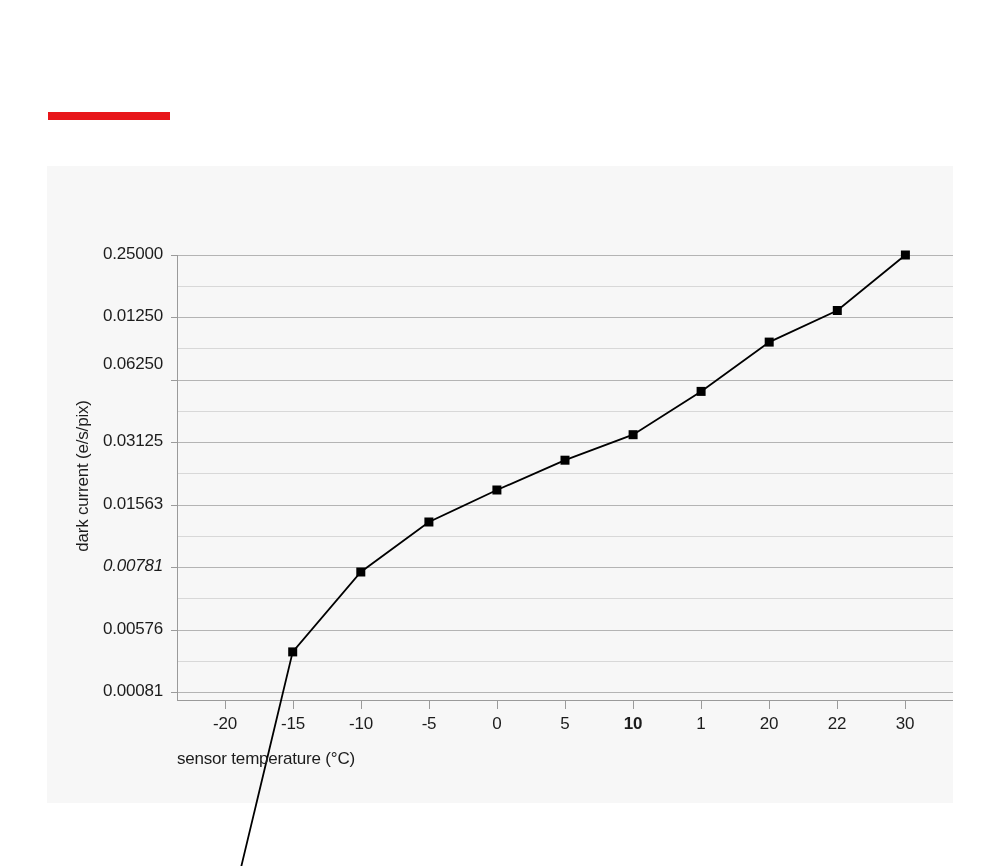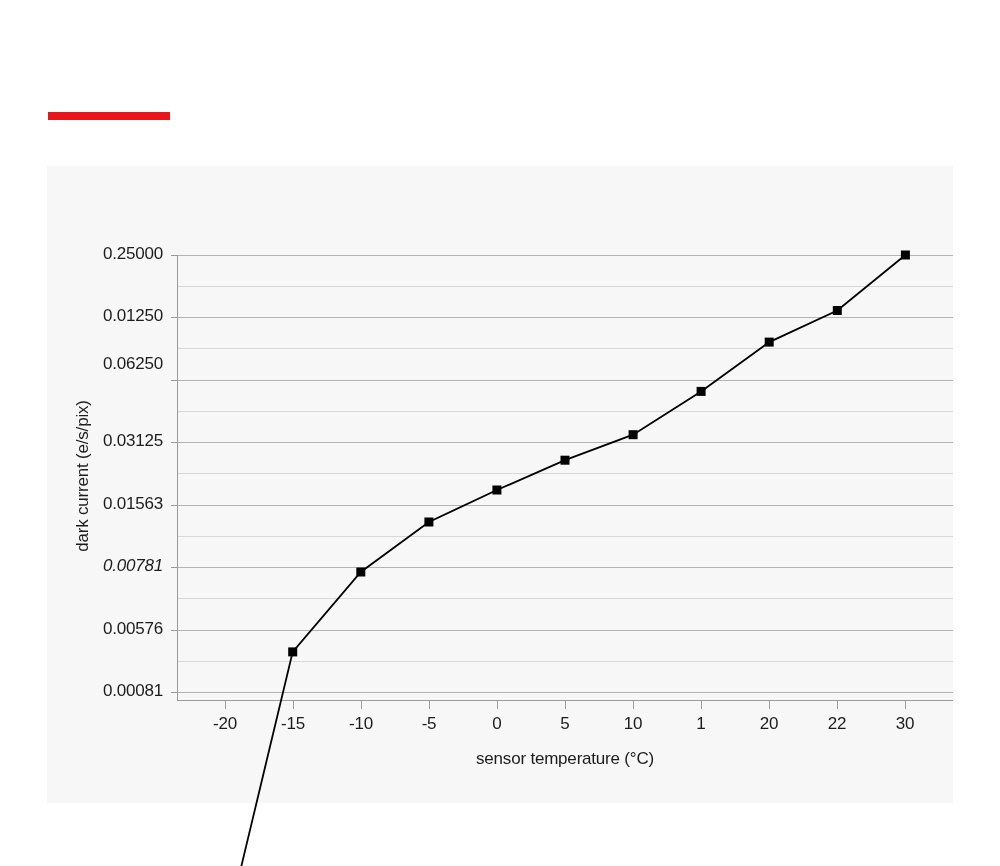--- a/index.html
+++ b/index.html
@@ -120,21 +120,21 @@
     text-align: center;
     white-space: nowrap;
     letter-spacing: -0.2px;
   }
 
   #x-axis-title {
     position: absolute;
     left: 130px;
     top: 583px;
     width: 776px;
-    text-align: center;
+    text-align: left;
     font-size: 17px;
     color: #1c1c1c;
     letter-spacing: -0.2px;
   }
   #y-axis-title {
     position: absolute;
     left: -164px;
     top: 300px;
     width: 400px;
     text-align: center;
@@ -205,21 +205,21 @@
         <div class="x-tick-label" style="left: 216px; width: 60px;">-15</div>
         <div class="x-tick-mark" style="left: 314px;"></div>
         <div class="x-tick-label" style="left: 284px; width: 60px;">-10</div>
         <div class="x-tick-mark" style="left: 382px;"></div>
         <div class="x-tick-label" style="left: 352px; width: 60px;">-5</div>
         <div class="x-tick-mark" style="left: 450px;"></div>
         <div class="x-tick-label" style="left: 420px; width: 60px;">0</div>
         <div class="x-tick-mark" style="left: 518px;"></div>
         <div class="x-tick-label" style="left: 488px; width: 60px;">5</div>
         <div class="x-tick-mark" style="left: 586px;"></div>
-        <div class="x-tick-label" style="left: 556px; width: 60px;">10</div>
+        <div class="x-tick-label" style="left: 556px; width: 60px; font-weight: bold;">10</div>
         <div class="x-tick-mark" style="left: 654px;"></div>
         <div class="x-tick-label" style="left: 624px; width: 60px;">1</div>
         <div class="x-tick-mark" style="left: 722px;"></div>
         <div class="x-tick-label" style="left: 692px; width: 60px;">20</div>
         <div class="x-tick-mark" style="left: 790px;"></div>
         <div class="x-tick-label" style="left: 760px; width: 60px;">22</div>
         <div class="x-tick-mark" style="left: 858px;"></div>
         <div class="x-tick-label" style="left: 828px; width: 60px;">30</div>
       </div>
 

